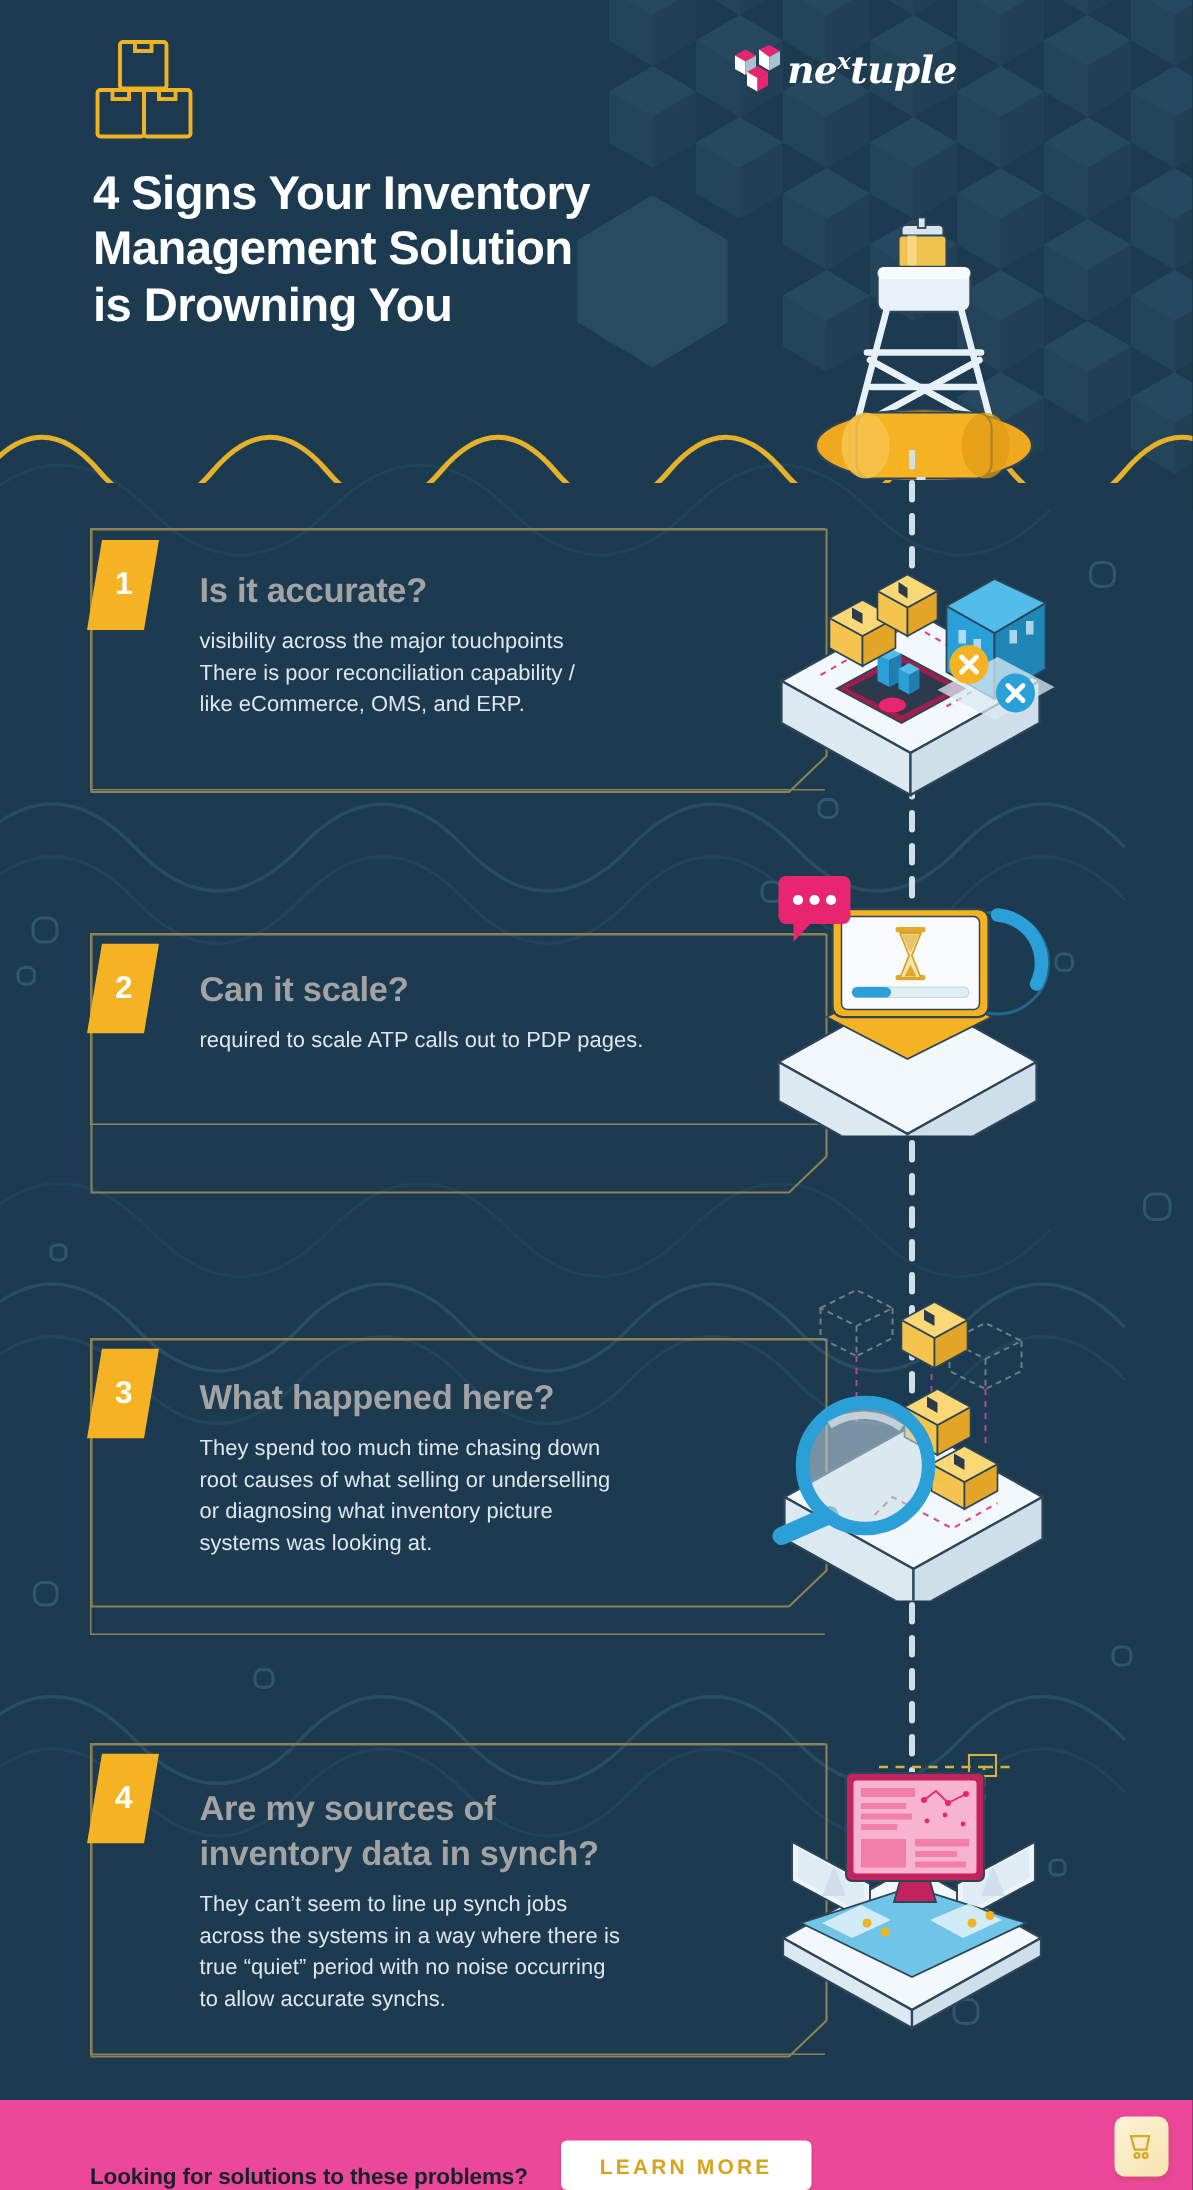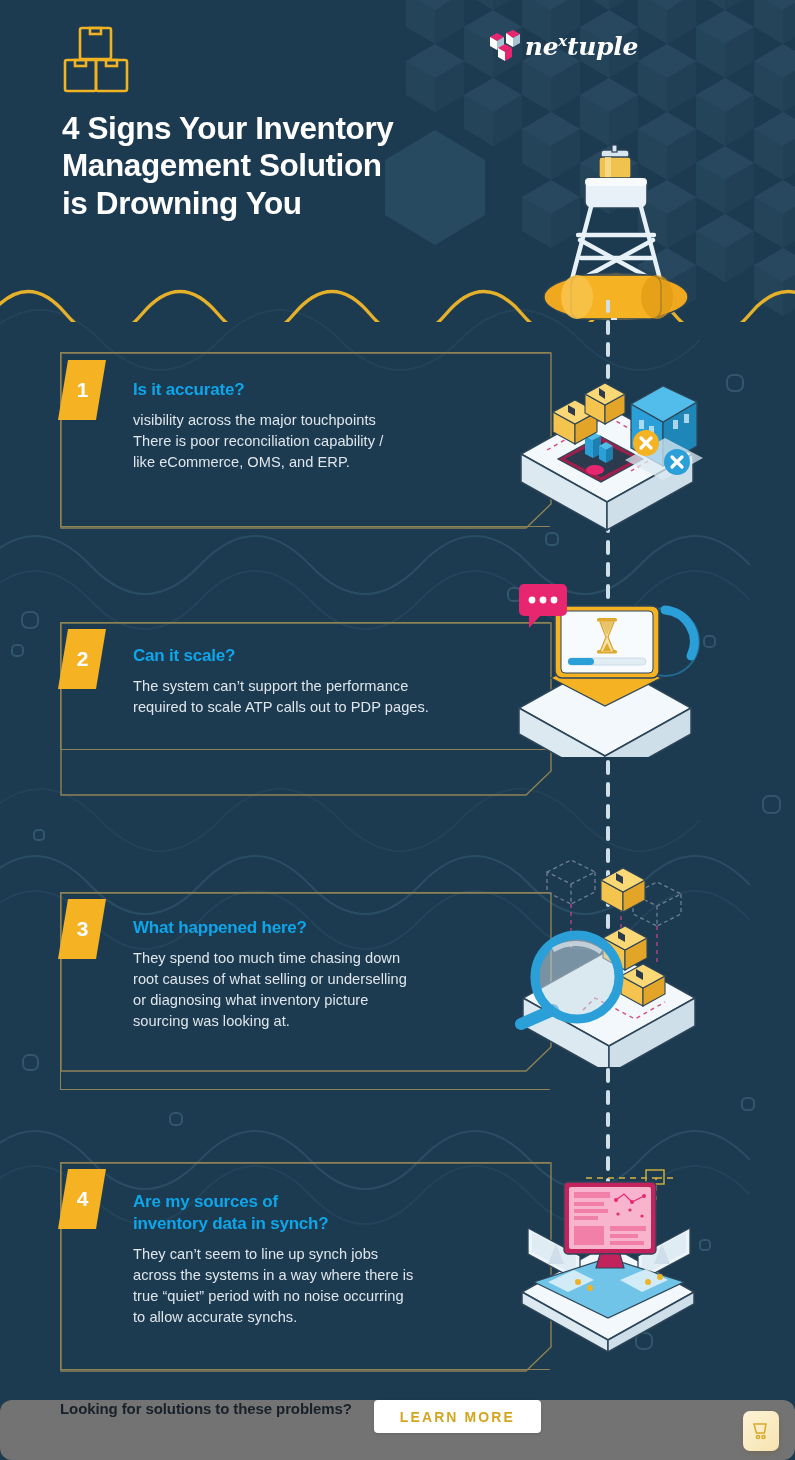--- a/index.html
+++ b/index.html
@@ -49,37 +49,37 @@
   }
   .card-svgborder{ position:absolute; top:-1px; left:-1px; }
   .numtag{ position:absolute; }
   .numtag-txt{
     position:absolute; inset:0;
     display:flex; align-items:center; justify-content:center;
     font-size:21px; font-weight:bold; color:#ffffff;
     padding-left:1px;
   }
   .card-h{
-    font-size:17px; font-weight:bold; color:#0ea5e9;
+    font-size:23px; font-weight:bold; color:#a3a3a3;
     line-height:1.3; letter-spacing:-.2px;
   }
   .card-p{
     font-size:14.6px; color:#dfe6ec; line-height:1.44;
     margin-top:9px; letter-spacing:.05px;
   }
   .card-body{ position:absolute; }
 
   
   .ill{ position:absolute; }
 
   
   .footer{
     position:absolute; left:0; bottom:0; width:795px; height:60px;
-    background:#737373;
-    display:flex; align-items:flex-start;border-radius:12px;
+    background:#ec4899;
+    display:flex; align-items:flex-end;
   }
   .footer-txt{
     margin-left:60px; font-size:15px; font-weight:bold;
     color:#18202a; letter-spacing:-.1px;
   }
   .learn-btn{
     margin-left:22px; background:#ffffff; border-radius:4px;
     padding:9px 26px 8px; font-size:14px; font-weight:bold;
     color:#d6a520; letter-spacing:2.1px;
     box-shadow:0 1px 3px rgba(0,0,0,.13);
@@ -312,21 +312,20 @@
   <path d="M167 99 L177 109 M177 99 L167 109" stroke="#fff" stroke-width="3.2" stroke-linecap="round"></path>
 </svg>
 
 <div class="card" style="left:60px; top:622px; width:490px; height:128px;">
   <svg class="card-svgborder" width="492" height="174" viewBox="0 0 492 174">
     <path d="M1 1 H491 V149 L466 173 H1 Z" fill="none" stroke="#8d8255" stroke-width="1.4"></path>
   </svg>
   <div class="card-body" style="left:72px; top:22px; width:410px;">
     <div class="card-h">Can it scale?</div>
     <div class="card-p">
-      <div>The system can’t support the performance</div>
       <div>required to scale ATP calls out to PDP pages.</div>
     </div>
   </div>
 </div>
 <div class="numtag" style="left:58px; top:629px; width:48px; height:60px;">
   <svg width="48" height="60" viewBox="0 0 48 60" style="position:absolute;inset:0;">
     <polygon points="10,0 48,0 38,60 0,60" fill="#f5b324"></polygon>
   </svg>
   <div class="numtag-txt">2</div>
 </div>
@@ -365,21 +364,21 @@
 <div class="card" style="left:60px; top:892px; width:490px; height:198px;">
   <svg class="card-svgborder" width="492" height="180" viewBox="0 0 492 180">
     <path d="M1 1 H491 V155 L466 179 H1 Z" fill="none" stroke="#8d8255" stroke-width="1.4"></path>
   </svg>
   <div class="card-body" style="left:72px; top:24px; width:410px;">
     <div class="card-h">What happened here?</div>
     <div class="card-p">
       <div>They spend too much time chasing down</div>
       <div>root causes of what selling or underselling</div>
       <div>or diagnosing what inventory picture</div>
-      <div>sourcing was looking at.</div>
+      <div>systems was looking at.</div>
     </div>
   </div>
 </div>
 <div class="numtag" style="left:58px; top:899px; width:48px; height:60px;">
   <svg width="48" height="60" viewBox="0 0 48 60" style="position:absolute;inset:0;">
     <polygon points="10,0 48,0 38,60 0,60" fill="#f5b324"></polygon>
   </svg>
   <div class="numtag-txt">3</div>
 </div>
 

